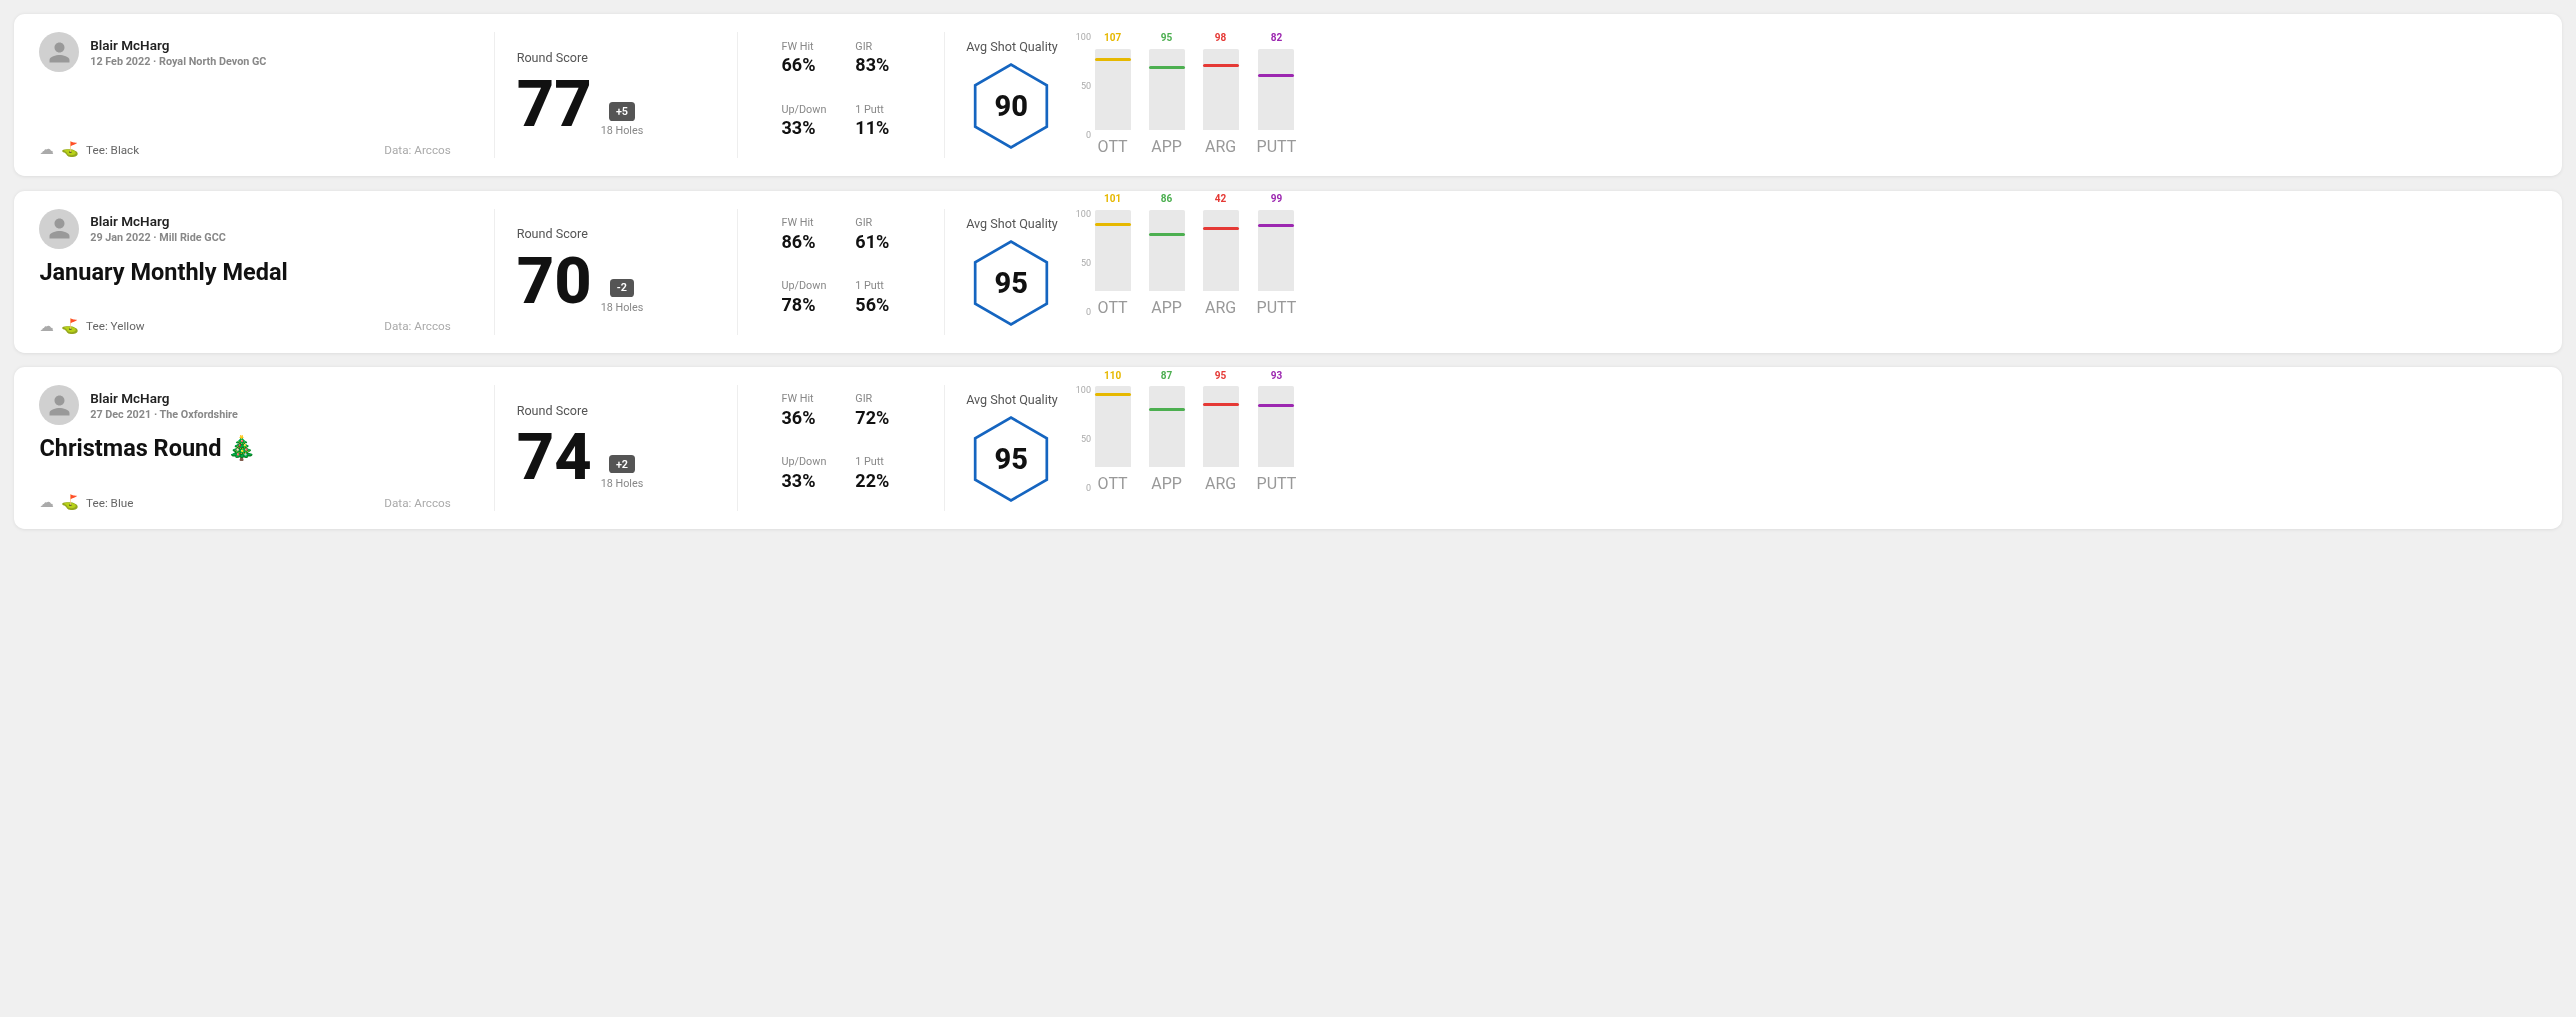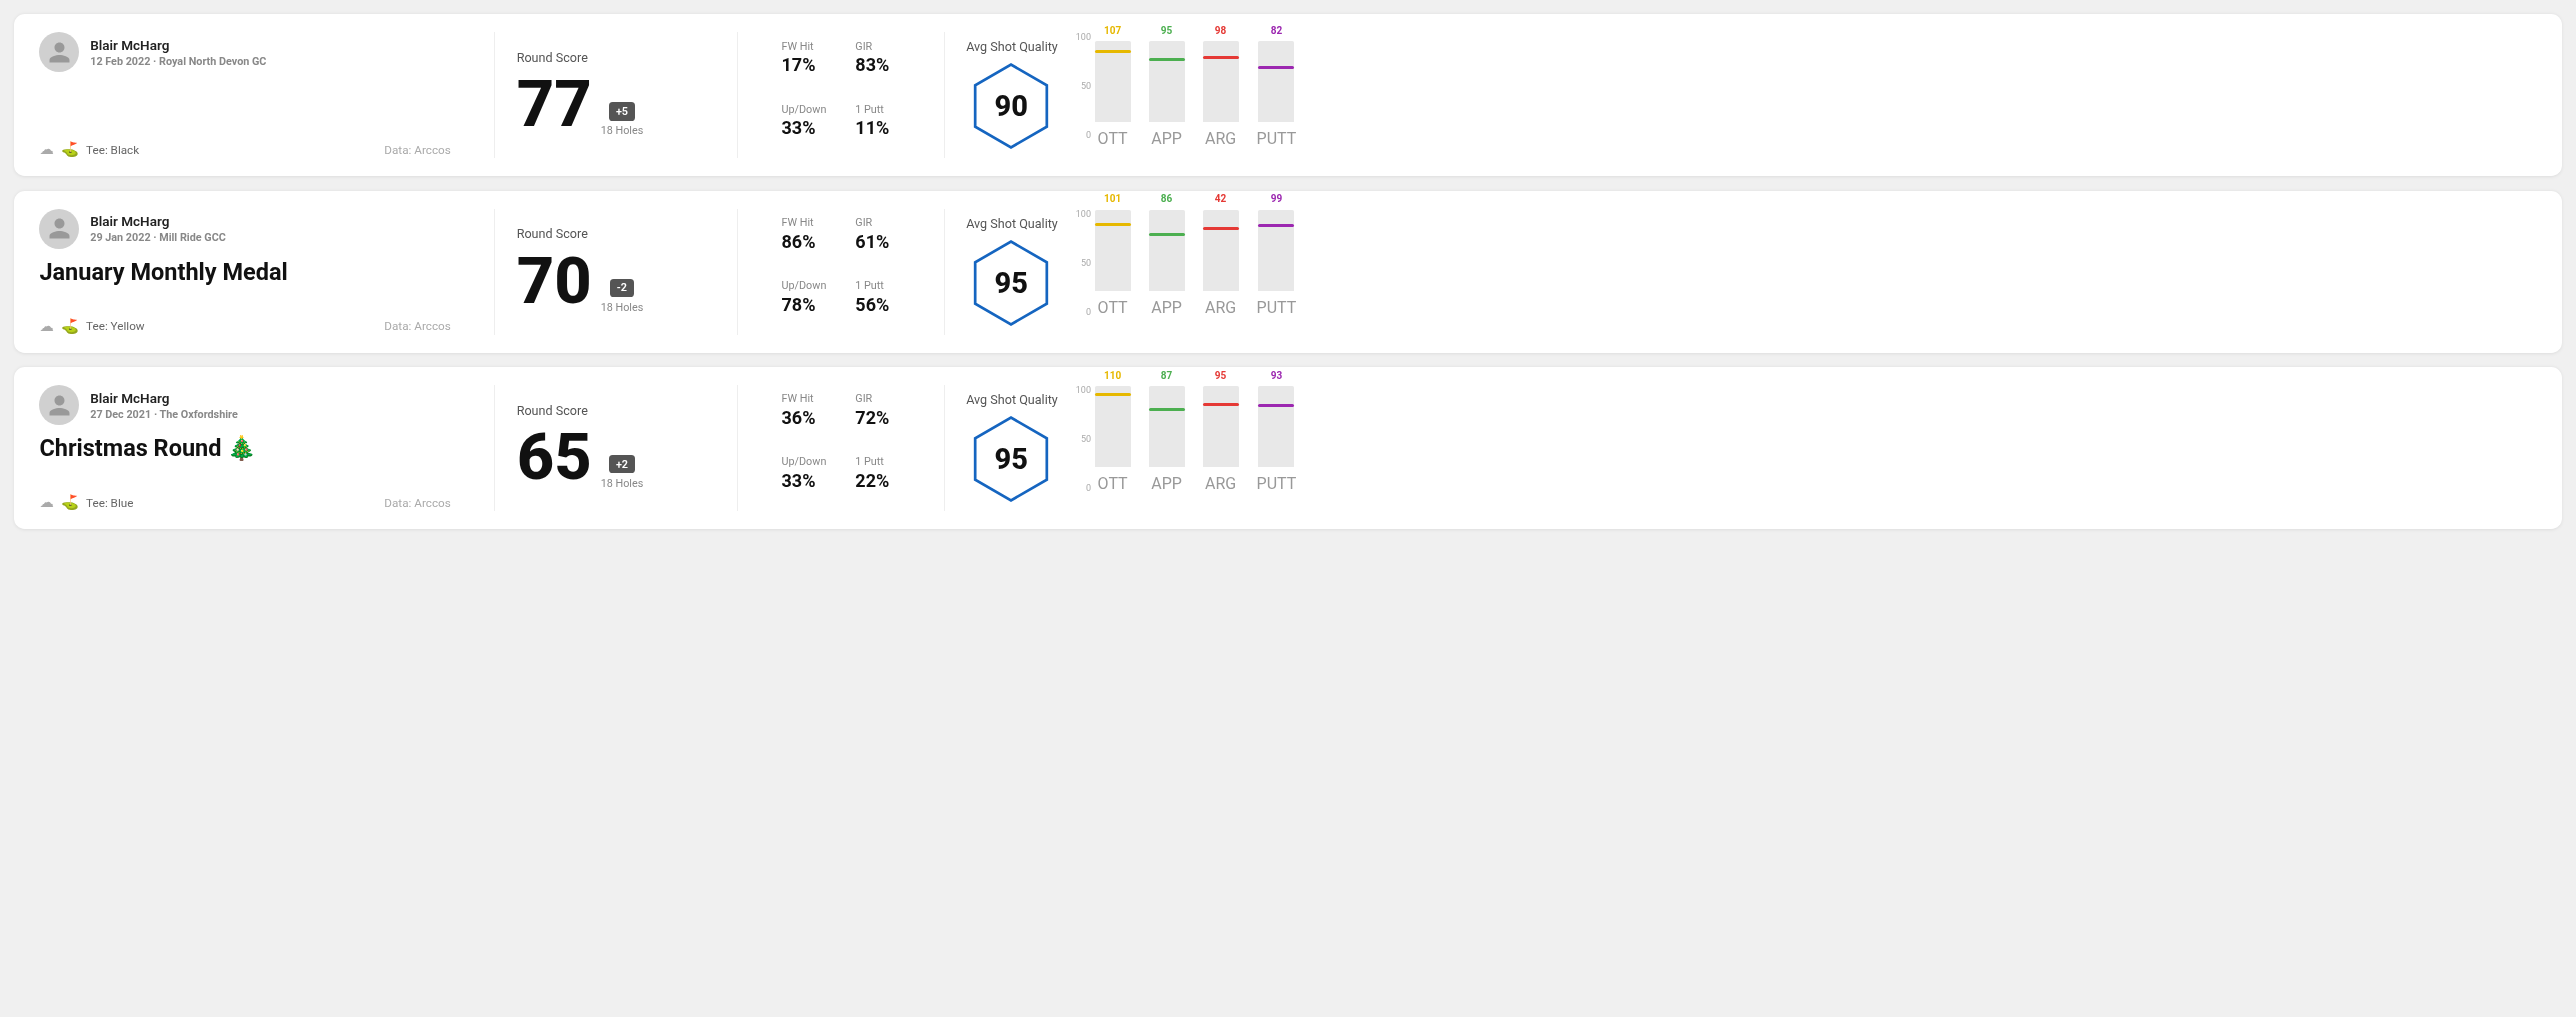--- a/index.html
+++ b/index.html
@@ -350,21 +350,21 @@
             <div class="holes-label">18 Holes</div>
           </div>
         </div>
       </div>
 
       <div class="divider-v"></div>
 
       <div class="stats-grid">
         <div class="stat-cell">
           <div class="stat-label">FW Hit</div>
-          <div class="stat-value">17%</div>
+          <div class="stat-value">66%</div>
         </div>
         <div class="stat-cell">
           <div class="stat-label">GIR</div>
           <div class="stat-value">83%</div>
         </div>
         <div class="stat-cell">
           <div class="stat-label">Up/Down</div>
           <div class="stat-value">33%</div>
         </div>
         <div class="stat-cell">
@@ -386,21 +386,21 @@
           </div>
         </div>
 
     <div class="bar-chart-area">
       <div style="display:flex; align-items:flex-start; height:126px;">
         <div class="chart-y-axis">
           <span>100</span>
           <span>50</span>
           <span>0</span>
         </div>
-        <div style="flex:1; display:flex; flex-direction:column; justify-content:center; height:100%;">
+        <div style="flex:1; display:flex; flex-direction:column; justify-content:flex-start; height:100%;">
           <div class="bar-chart-inner">
 
       <div class="bar-group">
         <div class="bar-top-value" style="color:#e6b800">107</div>
         <div class="bar-wrapper">
           <div class="bar-bg"></div>
           <div class="bar-marker" style="bottom:69px; background:#e6b800;"></div>
         </div>
         <div class="bar-x-label">OTT</div>
       </div>
@@ -597,21 +597,21 @@
           </div>
           <div class="data-source">Data: Arccos</div>
         </div>
       </div>
 
       <div class="divider-v"></div>
 
       <div class="card-middle">
         <div class="section-label">Round Score</div>
         <div class="score-row">
-          <div class="score-big">65</div>
+          <div class="score-big">74</div>
           <div class="score-badge">
             <div class="badge-pill positive">+2</div>
             <div class="holes-label">18 Holes</div>
           </div>
         </div>
       </div>
 
       <div class="divider-v"></div>
 
       <div class="stats-grid">

